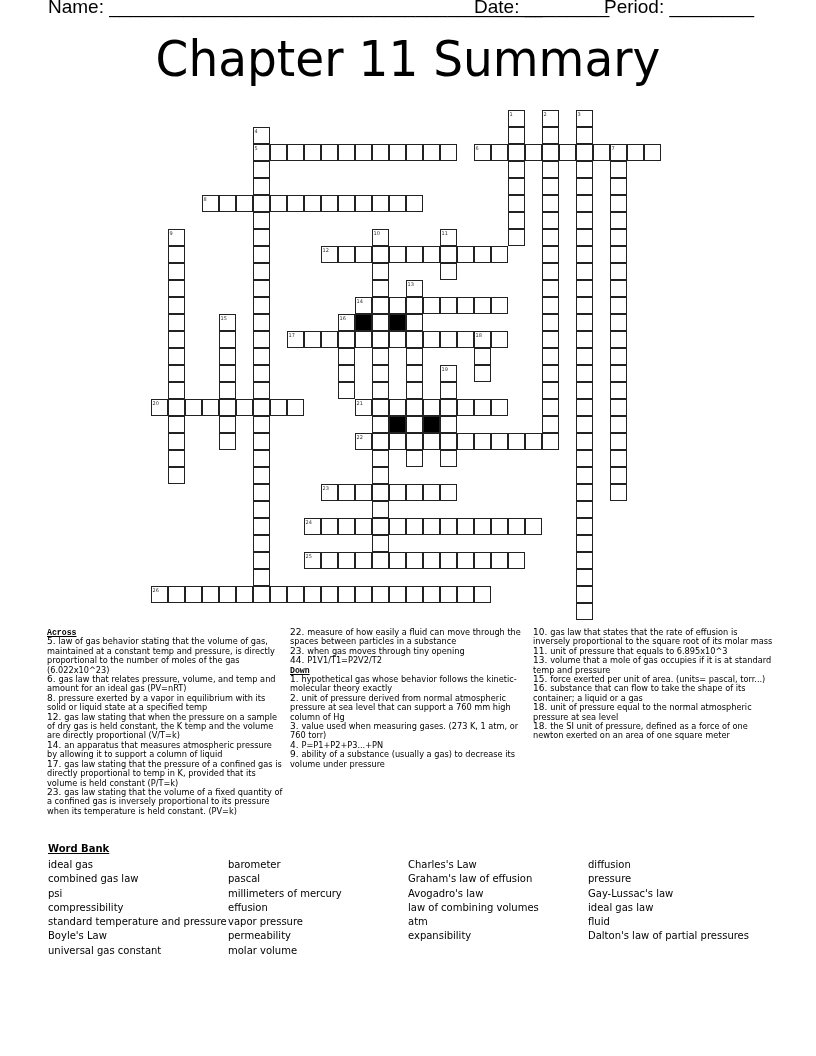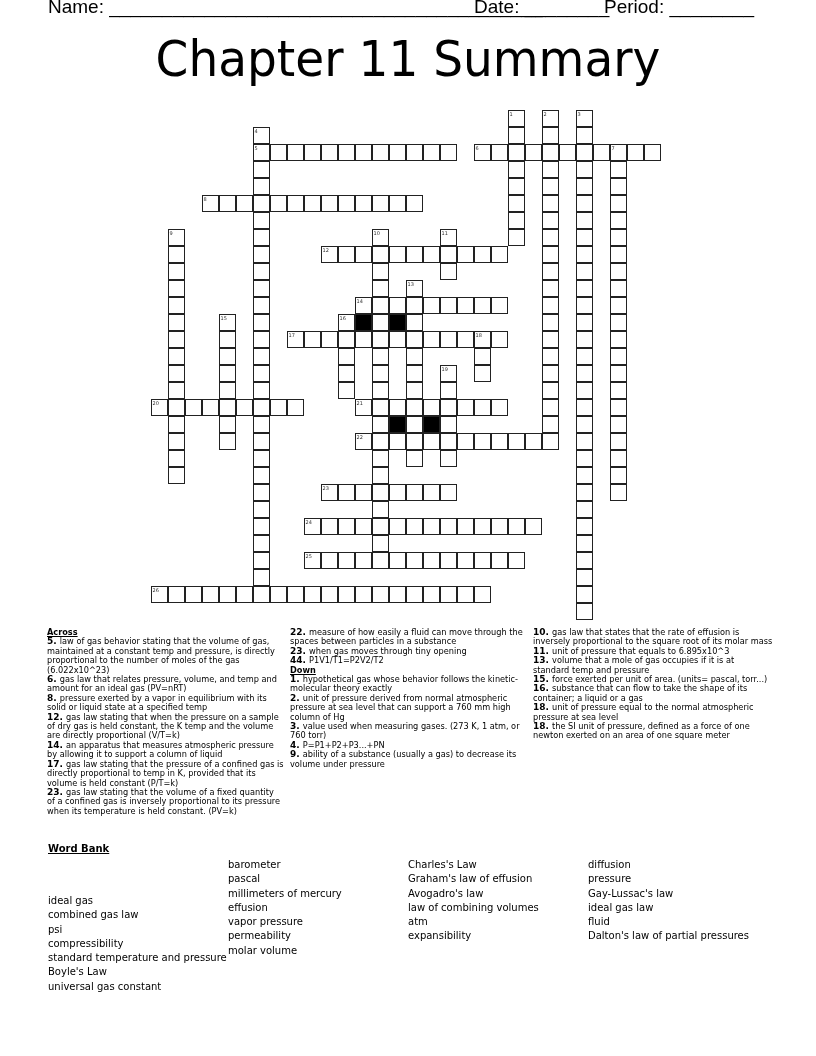--- a/index.html
+++ b/index.html
@@ -4,22 +4,22 @@
 <style>
   html, body { margin:0; padding:0; background:#fff; }
   body { width:816px; height:1056px; position:relative; overflow:hidden; font-family:"DejaVu Sans", sans-serif; color:#000; }
   .hdr { position:absolute; top:-4px; font-family:"Liberation Sans", sans-serif; font-size:19px; white-space:pre; }
   .title { position:absolute; top:30px; left:0; width:816px; text-align:center; font-family:"DejaVu Sans", sans-serif; font-size:50px; letter-spacing:0px; font-weight:normal; transform:scaleX(0.94); }
   #grid { position:absolute; left:0; top:0; width:816px; height:640px; }
   .cell { position:absolute; width:17px; height:17px; box-sizing:border-box; border:1px solid #222; margin-left:-0.5px; margin-top:-0.5px; background:#fff; }
   .cell.black { background:#000; }
   .num { position:absolute; left:1px; top:0px; font-size:5px; line-height:6px; color:#333; font-family:"DejaVu Sans", sans-serif; }
   .clues { position:absolute; font-size:8.2px; line-height:9.4px; }
-  .clues .head { text-decoration:underline; font-weight:bold; }
-  .clues .cl b { font-weight:bold; font-size:9px; }
+  .clues .head { text-decoration:underline; font-weight:bold;font-family:Liberation Mono, monospace; }
+  .clues .cl b { font-weight:normal; font-size:9px; }
   .wb-title { position:absolute; left:48px; top:843px; font-size:10px; font-weight:bold; text-decoration:underline; }
   .wb-col { position:absolute; top:858px; font-size:10px; line-height:14.3px; }
 </style>
 </head>
 <body>
 
 <div class="hdr" style="left:48px;">Name: _________________________________________</div>
 <div class="hdr" style="left:474px;">Date: ________</div>
 <div class="hdr" style="left:604px;">Period: ________</div>
 
@@ -421,21 +421,21 @@
       <div class="cl"><b>11. </b><span>unit of pressure that equals to 6.895x10^3</span></div>
       <div class="cl"><b>13. </b><span>volume that a mole of gas occupies if it is at standard temp and pressure</span></div>
       <div class="cl"><b>15. </b><span>force exerted per unit of area. (units= pascal, torr...)</span></div>
       <div class="cl"><b>16. </b><span>substance that can flow to take the shape of its container; a liquid or a gas</span></div>
       <div class="cl"><b>18. </b><span>unit of pressure equal to the normal atmospheric pressure at sea level</span></div>
       <div class="cl"><b>18. </b><span>the SI unit of pressure, defined as a force of one newton exerted on an area of one square meter</span></div>
     </div>
 </div>
 
 <div class="wb-title">Word Bank</div>
-<div class="wb-col" style="left:48px;margin-top:36px;" id="wb0">
+<div class="wb-col" style="left:48px;" id="wb0">
     <div>ideal gas</div>
     <div>combined gas law</div>
     <div>psi</div>
     <div>compressibility</div>
     <div>standard temperature and pressure</div>
     <div>Boyle's Law</div>
     <div>universal gas constant</div>
   </div>
 <div class="wb-col" style="left:228px;" id="wb1">
     <div>barometer</div>

